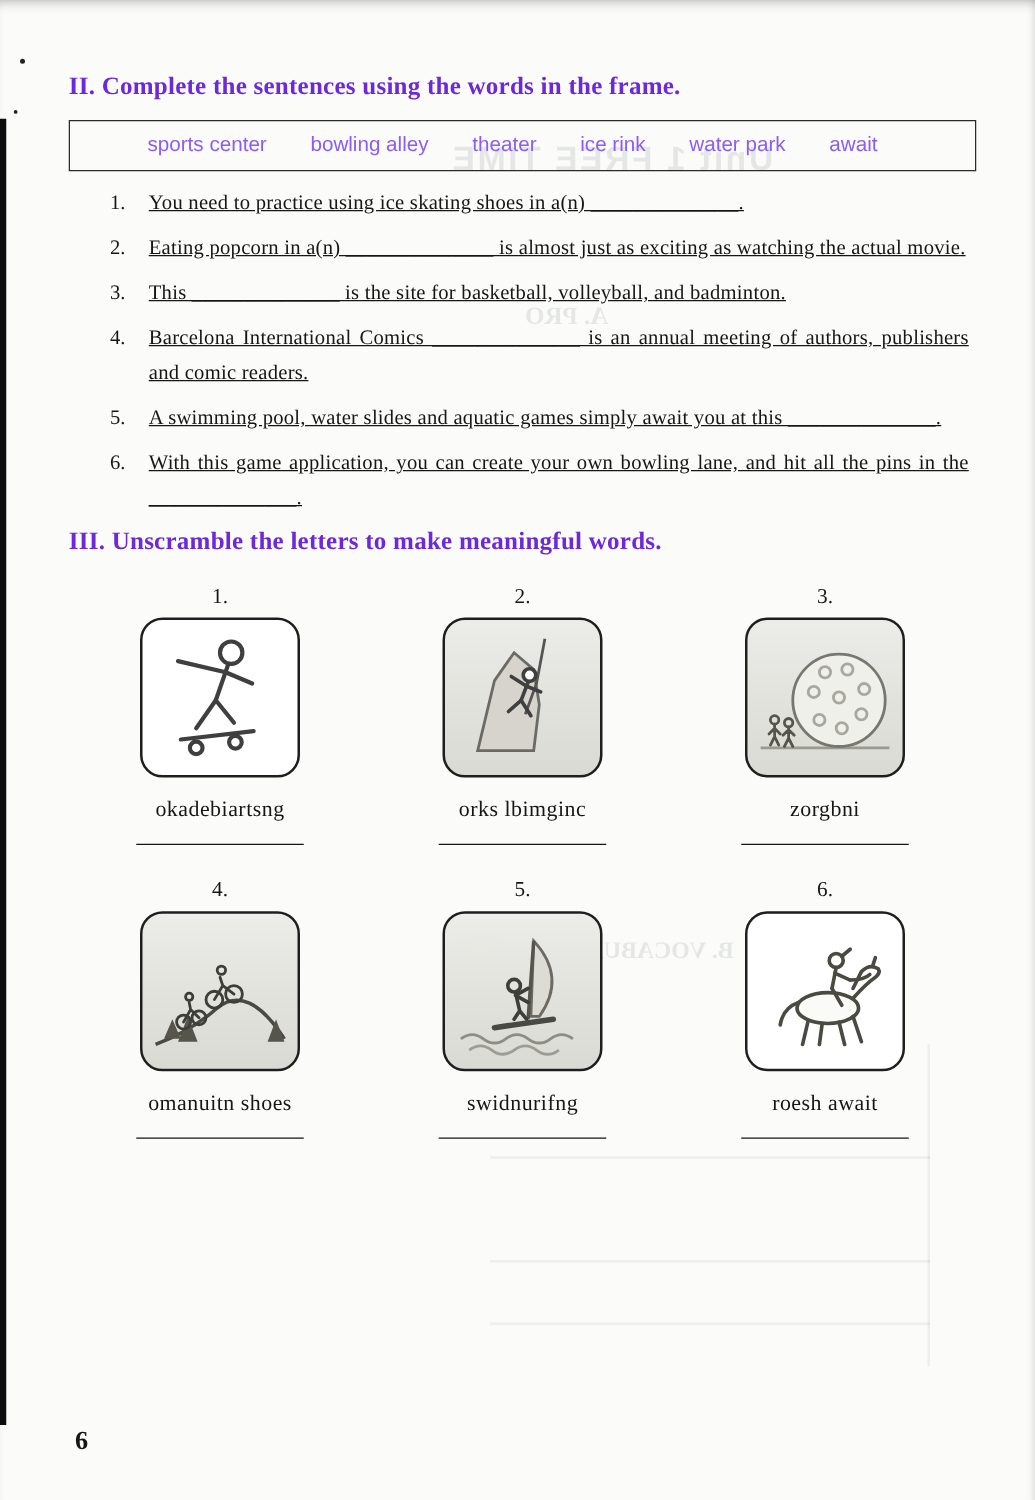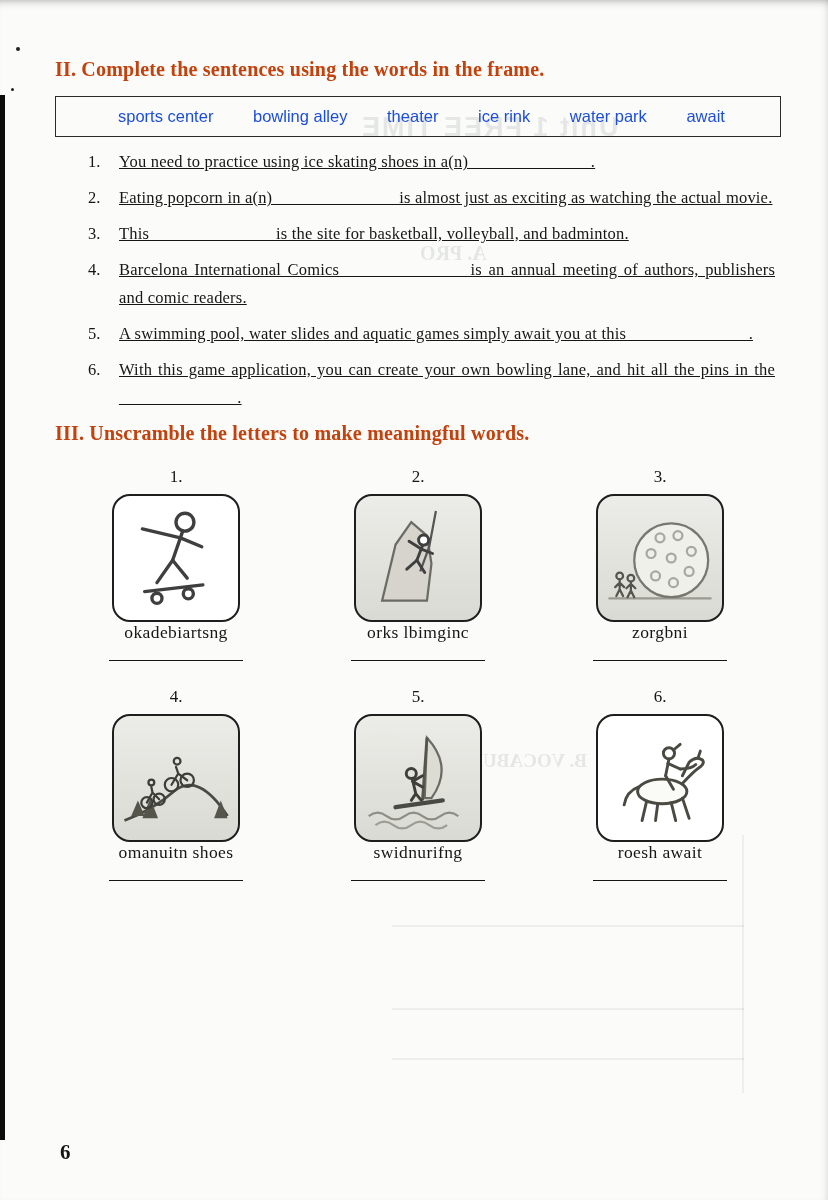--- a/index.html
+++ b/index.html
@@ -23,29 +23,29 @@
   .ghost-a { top:242px; left:420px; font-size:20px; }
   .ghost-vocab { top:750px; left:430px; font-size:19px; }
   .ghost-line { position:absolute; background:rgba(60,70,80,.07); pointer-events:none; }
   .gv { left:742px; top:835px; width:2px; height:258px; }
   .gh1 { left:392px; top:925px; width:352px; height:2px; }
   .gh2 { left:392px; top:1008px; width:352px; height:2px; }
   .gh3 { left:392px; top:1058px; width:352px; height:2px; }
 
   .content { position:absolute; left:55px; top:58px; width:726px; }
 
-  h2.sec { font-size:20px; font-weight:bold; letter-spacing:.2px; color:#c2410c; }
+  h2.sec { font-size:20px; font-weight:bold; letter-spacing:.2px; color:#6d28d9; }
 
   .frame {
     border:1.7px solid #2a2a2a;
     margin:15px 0 11px 0;
-    padding:10px 55px 10px 62px;
+    padding:10px 78px 10px 62px;
     display:flex; justify-content:space-between; align-items:center;
     font-family:"Liberation Sans", sans-serif;
-    font-size:16.5px; color:#1d4ed8;
+    font-size:16.5px; color:#8b5cf6;
   }
 
   .sentences { margin-top:4px; }
   .sentence { display:flex; margin-bottom:8px; font-size:16.5px; line-height:28px; }
   .sentence .num { width:31px; flex:none; padding-left:33px; box-sizing:content-box; }
   .sentence .num span { display:inline-block; }
   .sentence .txt { flex:1; text-align:justify; padding-right:6px; letter-spacing:.2px;text-decoration:underline; }
 
   h2.sec3 { margin-top:10px; }
 
@@ -60,21 +60,21 @@
   .uitem .inum { font-size:17px; margin-bottom:7px; }
   .pic {
     width:128px; height:128px;
     border:2.2px solid #1e1e1e;
     border-radius:18px;
     display:flex; align-items:center; justify-content:center;
     overflow:hidden; background:#fff;
   }
   .pic.photo { background:linear-gradient(#ececе8, #dadad4); background:linear-gradient(#ececE8,#dadad4); }
   .pic svg { width:112px; height:112px; }
-  .word { font-size:17.5px; letter-spacing:.4px; }
+  .word { margin-top:15px; font-size:17.5px; letter-spacing:.4px; }
   .answer-line { margin-top:17px; width:134px; border-bottom:1.8px solid #151515; height:0; }
 
   .pagenum { position:absolute; left:60px; top:1140px; font-size:21px; font-weight:bold; }
 </style>
 </head>
 <body>
 
 <div class="spine"></div>
 <div class="dot dot1"></div>
 <div class="dot dot2"></div>

